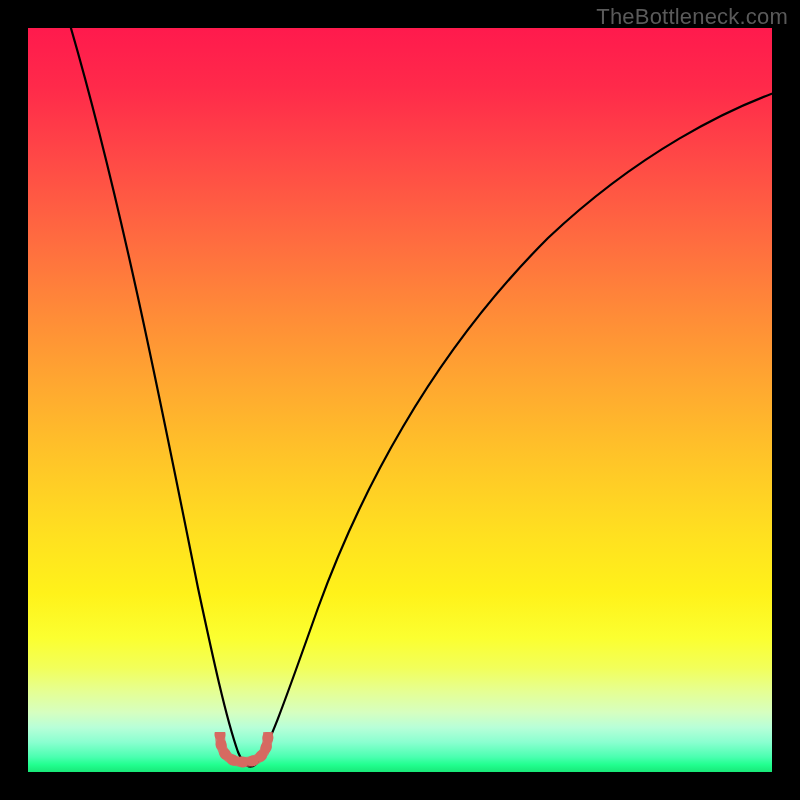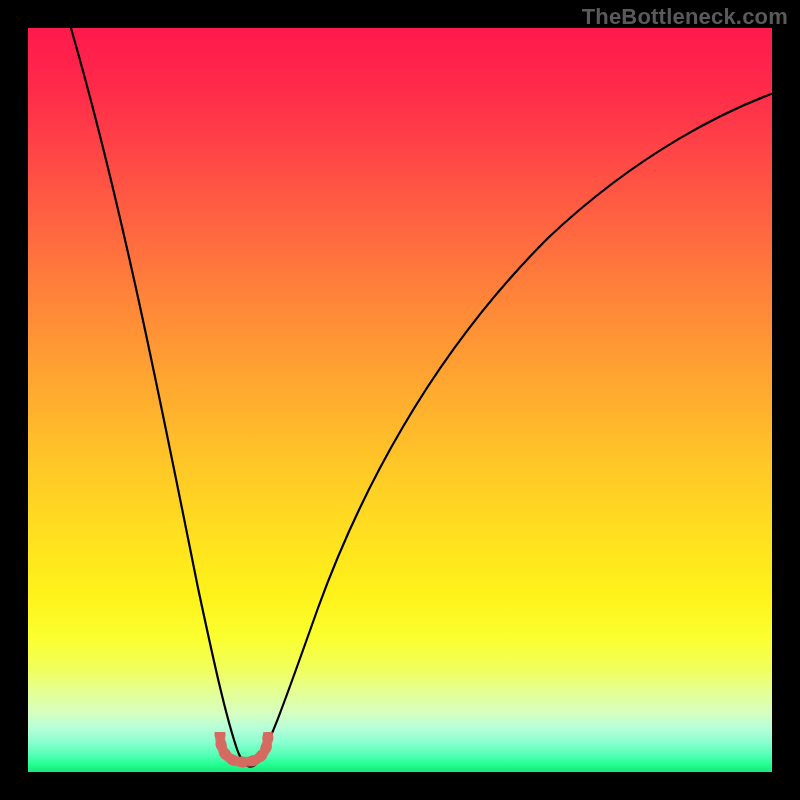--- a/index.html
+++ b/index.html
@@ -50,21 +50,21 @@
       #22ff90 99%,
       #18e878 100%
     );
   }
   .watermark {
     position: absolute;
     top: 4px;
     right: 12px;
     color: #5a5a5a;
     font-size: 22px;
-    font-weight: 700;
+    font-weight: 400;
     letter-spacing: 0.2px;
     user-select: none;
   }
   svg.curve {
     position: absolute;
     inset: 0;
   }
   .bottleneck-marker {
     position: absolute;
     width: 68px;

